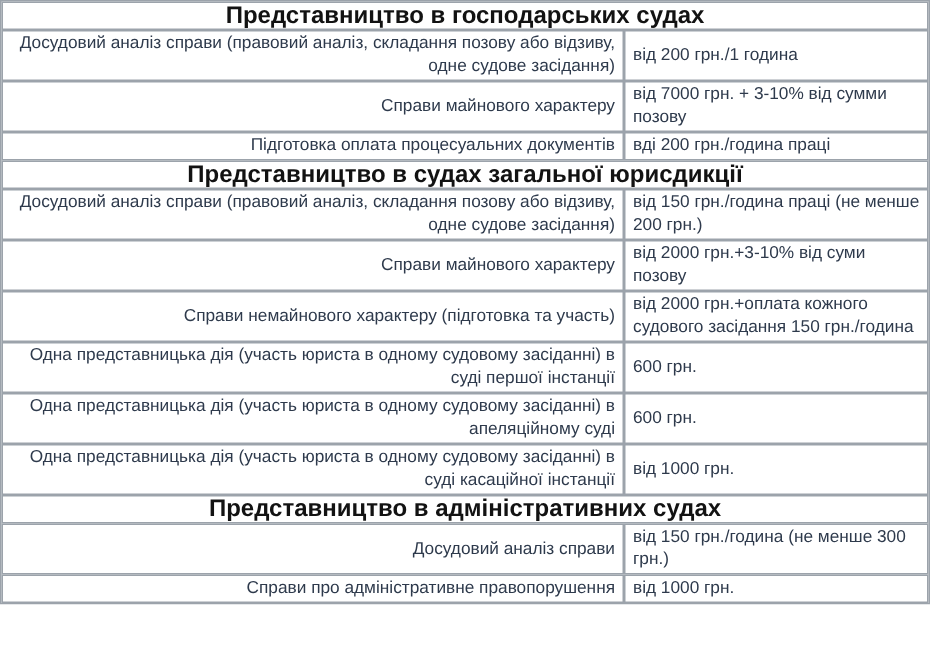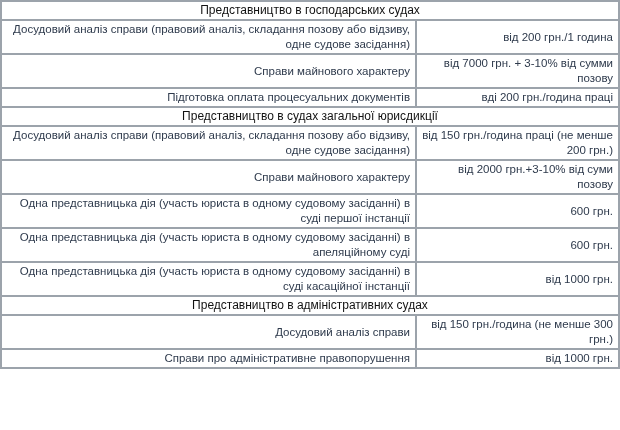--- a/index.html
+++ b/index.html
@@ -30,26 +30,26 @@
     line-height: 15px;
     vertical-align: middle;
     overflow: hidden;
   }
   td.svc {
     text-align: right;
     padding-left: 4px;
     padding-right: 4px;
   }
   td.price {
-    text-align: right;
+    text-align: left;
   }
   td.hdr {
     text-align: center;
-    font-weight: normal;
-    font-size: 12px;
+    font-weight: bold;
+    font-size: 16px;
     line-height: 14px;
     color: var(--header-text);
     padding: 2px 4px;
   }
 </style>
 </head>
 <body>
 
 <table class="price-table">
   <colgroup>
@@ -79,20 +79,24 @@
   </tr>
   <tr>
     <td class="svc">Досудовий аналіз справи (правовий аналіз, складання позову або відзиву, одне судове засідання)</td>
     <td class="price">від 150 грн./година праці (не менше 200 грн.)</td>
   </tr>
   <tr>
     <td class="svc">Справи майнового характеру</td>
     <td class="price">від 2000 грн.+3-10% від суми позову</td>
   </tr>
   <tr>
+    <td class="svc">Справи немайнового характеру (підготовка та участь)</td>
+    <td class="price">від 2000 грн.+оплата кожного судового засідання 150 грн./година</td>
+  </tr>
+  <tr>
     <td class="svc">Одна представницька дія (участь юриста в одному судовому засіданні) в суді першої інстанції</td>
     <td class="price">600 грн.</td>
   </tr>
   <tr>
     <td class="svc">Одна представницька дія (участь юриста в одному судовому засіданні) в апеляційному суді</td>
     <td class="price">600 грн.</td>
   </tr>
   <tr>
     <td class="svc">Одна представницька дія (участь юриста в одному судовому засіданні) в суді касаційної інстанції</td>
     <td class="price">від 1000 грн.</td>

